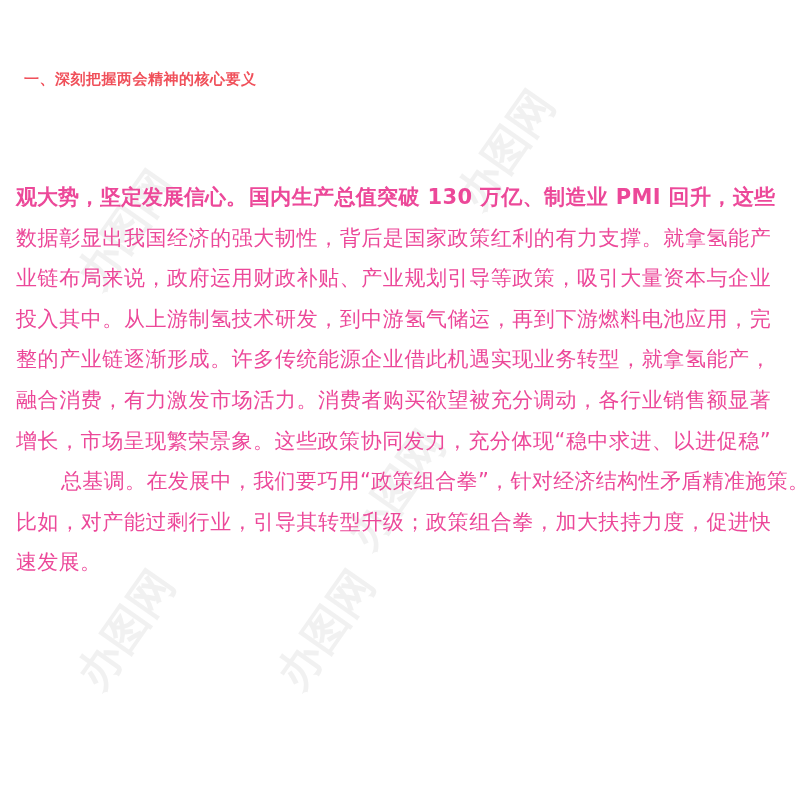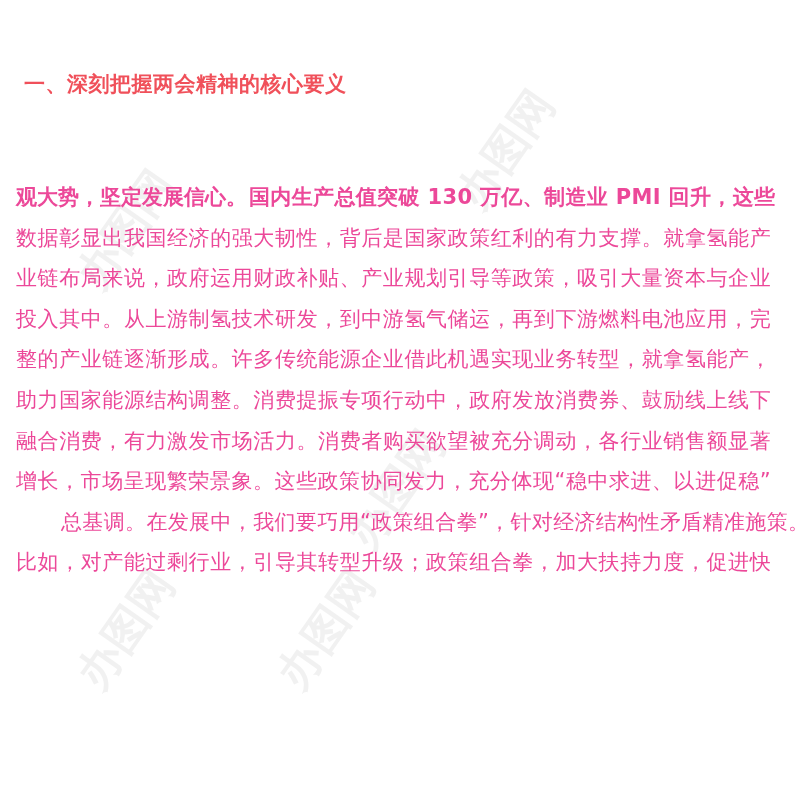--- a/index.html
+++ b/index.html
@@ -18,21 +18,21 @@
     position: absolute;
     left: 0;
     top: 0;
     width: 800px;
     height: 800px;
   }
   .heading {
     position: absolute;
     left: 24px;
     top: 70px;
-    font-size: 21px;
+    font-size: 15px;
     font-weight: bold;
     color: #f0505a;
     letter-spacing: 0.5px;
     white-space: nowrap;
   }
   .body-text {
     position: absolute;
     left: 16px;
     top: 182px;
     width: 755px;
@@ -89,29 +89,29 @@
     <div class="line">
       <span class="txt" style="flex:1; text-align:justify; text-align-last:justify;">业链布局来说，政府运用财政补贴、产业规划引导等政策，吸引大量资本与企业</span>
     </div>
     <div class="line">
       <span class="txt" style="flex:1; text-align:justify; text-align-last:justify;">投入其中。从上游制氢技术研发，到中游氢气储运，再到下游燃料电池应用，完</span>
     </div>
     <div class="line">
       <span class="txt" style="flex:1; text-align:justify; text-align-last:justify;">整的产业链逐渐形成。许多传统能源企业借此机遇实现业务转型，就拿氢能产，</span>
     </div>
     <div class="line">
-      <span class="txt" style="flex:1; text-align:justify; text-align-last:justify;">助力国家能源结构调整。消费提振专项行动中，政府发放消费券、鼓励线上线下</span>
-    </div>
-    <div class="line">
       <span class="txt" style="flex:1; text-align:justify; text-align-last:justify;">融合消费，有力激发市场活力。消费者购买欲望被充分调动，各行业销售额显著</span>
     </div>
     <div class="line">
       <span class="txt" style="flex:1; text-align:justify; text-align-last:justify;">增长，市场呈现繁荣景象。这些政策协同发力，充分体现“稳中求进、以进促稳”</span>
     </div>
     <div class="line">
       <span class="txt" style="flex:1; text-align:justify; text-align-last:justify;margin-left:45px;">总基调。在发展中，我们要巧用“政策组合拳”，针对经济结构性矛盾精准施策。</span>
     </div>
     <div class="line">
       <span class="txt" style="flex:1; text-align:justify; text-align-last:justify;">比如，对产能过剩行业，引导其转型升级；政策组合拳，加大扶持力度，促进快</span>
     </div>
+    <div class="line last">
+      <span class="txt">速发展。</span>
+    </div>
   </div>
 
 </div>
 
 </body></html>

